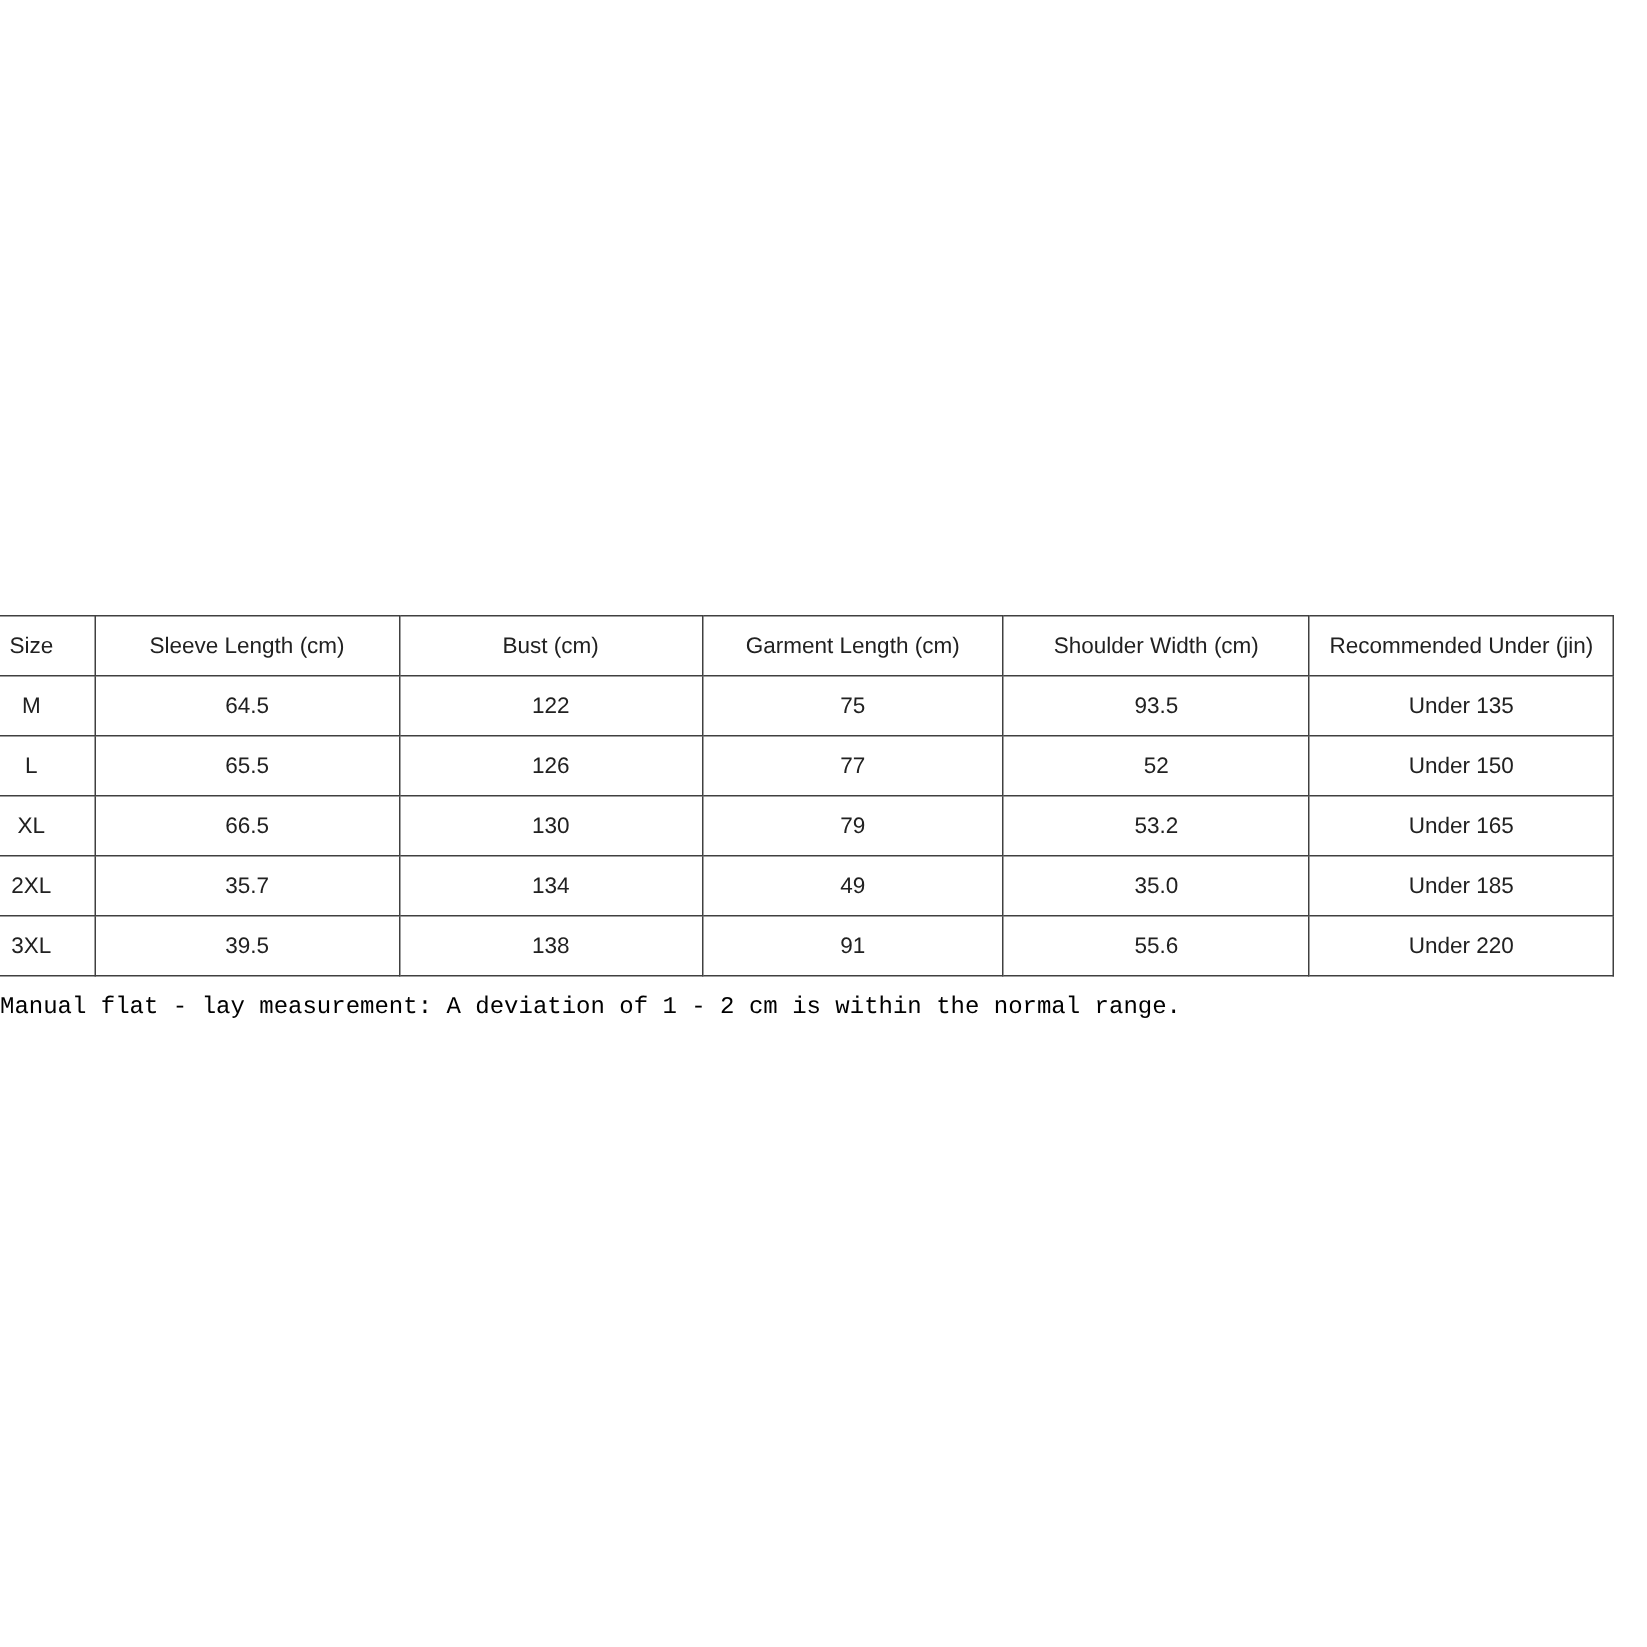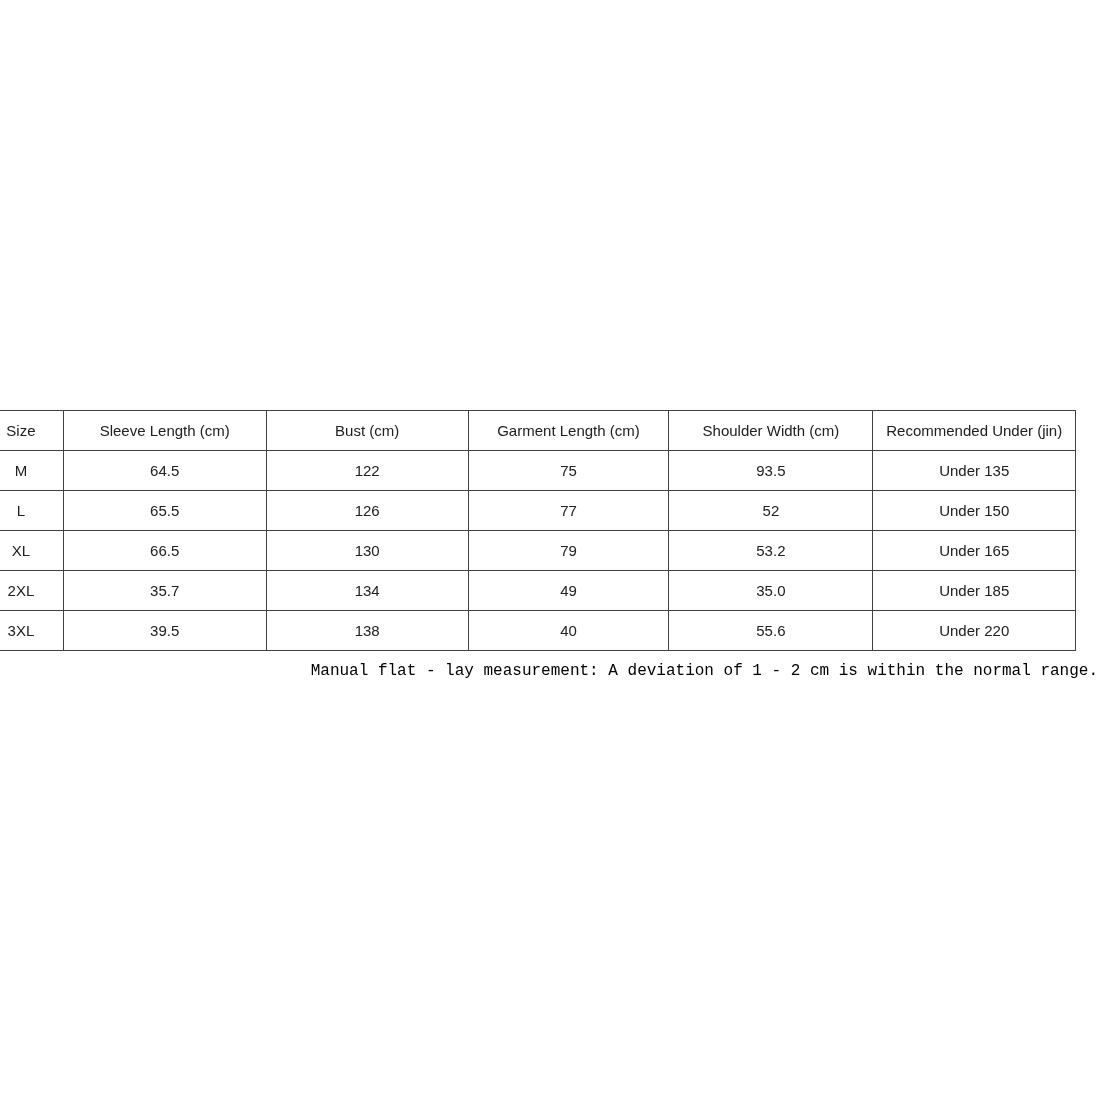--- a/index.html
+++ b/index.html
@@ -38,21 +38,21 @@
     font-weight: 400;
     color: var(--text);
     white-space: nowrap;
     overflow: hidden;
   }
   .footnote {
     position: absolute;
     top: 661px;
     left: 0;
     width: 1098px;
-    text-align: right;
+    text-align: left;
     font-family: "Liberation Mono", "DejaVu Sans Mono", monospace;
     font-size: 16px;
     line-height: 20px;
     color: #000000;
   }
 </style>
 </head>
 <body>
 
 <table class="size-table">
@@ -104,20 +104,20 @@
       <td>35.7</td>
       <td>134</td>
       <td>49</td>
       <td>35.0</td>
       <td>Under 185</td>
     </tr>
     <tr>
       <td>3XL</td>
       <td>39.5</td>
       <td>138</td>
-      <td>40</td>
+      <td>91</td>
       <td>55.6</td>
       <td>Under 220</td>
     </tr>
   </tbody>
 </table>
 
 <div class="footnote">Manual flat - lay measurement: A deviation of 1 - 2 cm is within the normal range.</div>
 
 </body></html>

